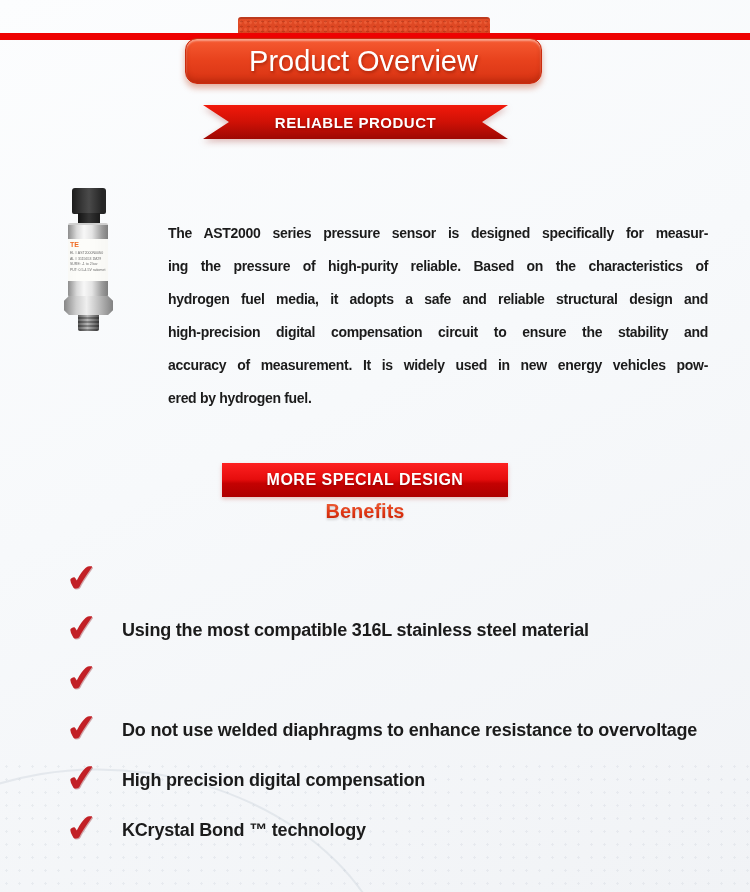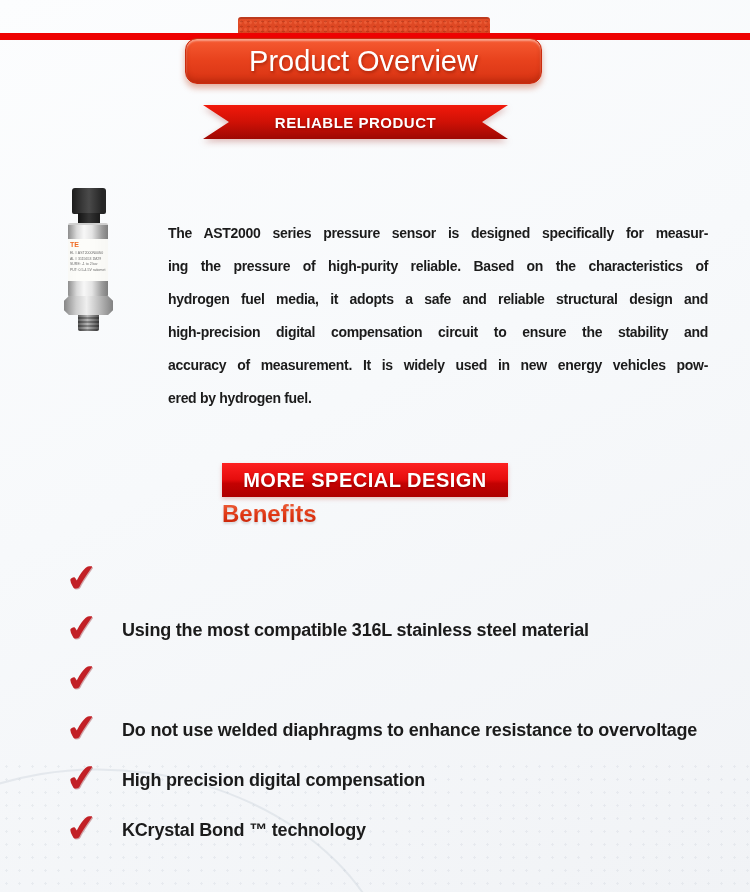--- a/index.html
+++ b/index.html
@@ -128,27 +128,27 @@
   .desc-line.last { text-align-last: left; }
 
   
   .design-banner {
     position: absolute; left: 222px; top: 463px; width: 286px; height: 34px;
     background: linear-gradient(180deg, #fd2020 0%, #e60d0d 48%, #c40202 60%, #ad0000 100%);
     box-shadow: 0 2px 4px rgba(180,30,10,0.25);
     display: flex; align-items: center; justify-content: center;
   }
   .design-banner span {
-    color: #ffffff; font-size: 20px; font-weight: 700; letter-spacing: 0.5px;
+    color: #ffffff; font-size: 16px; font-weight: 700; letter-spacing: 0.5px;
     text-shadow: 0 1px 2px rgba(110,0,0,0.5);
   }
   .benefits-title {
     position: absolute; left: 222px; top: 500px; width: 286px;
-    text-align: left;
-    font-size: 24px; font-weight: 700;
+    text-align: center;
+    font-size: 20px; font-weight: 700;
     background: linear-gradient(180deg, #ef6a43 0%, #df3512 55%, #bc1d05 100%);
     -webkit-background-clip: text; background-clip: text;
     color: transparent;
     filter: drop-shadow(0 2px 1px rgba(170,170,175,0.45));
   }
 
   
   .benefit-list { position: absolute; left: 66px; top: 555px; width: 680px; }
   .benefit-row { height: 50px; display: flex; align-items: center; }
   .check-icon {

